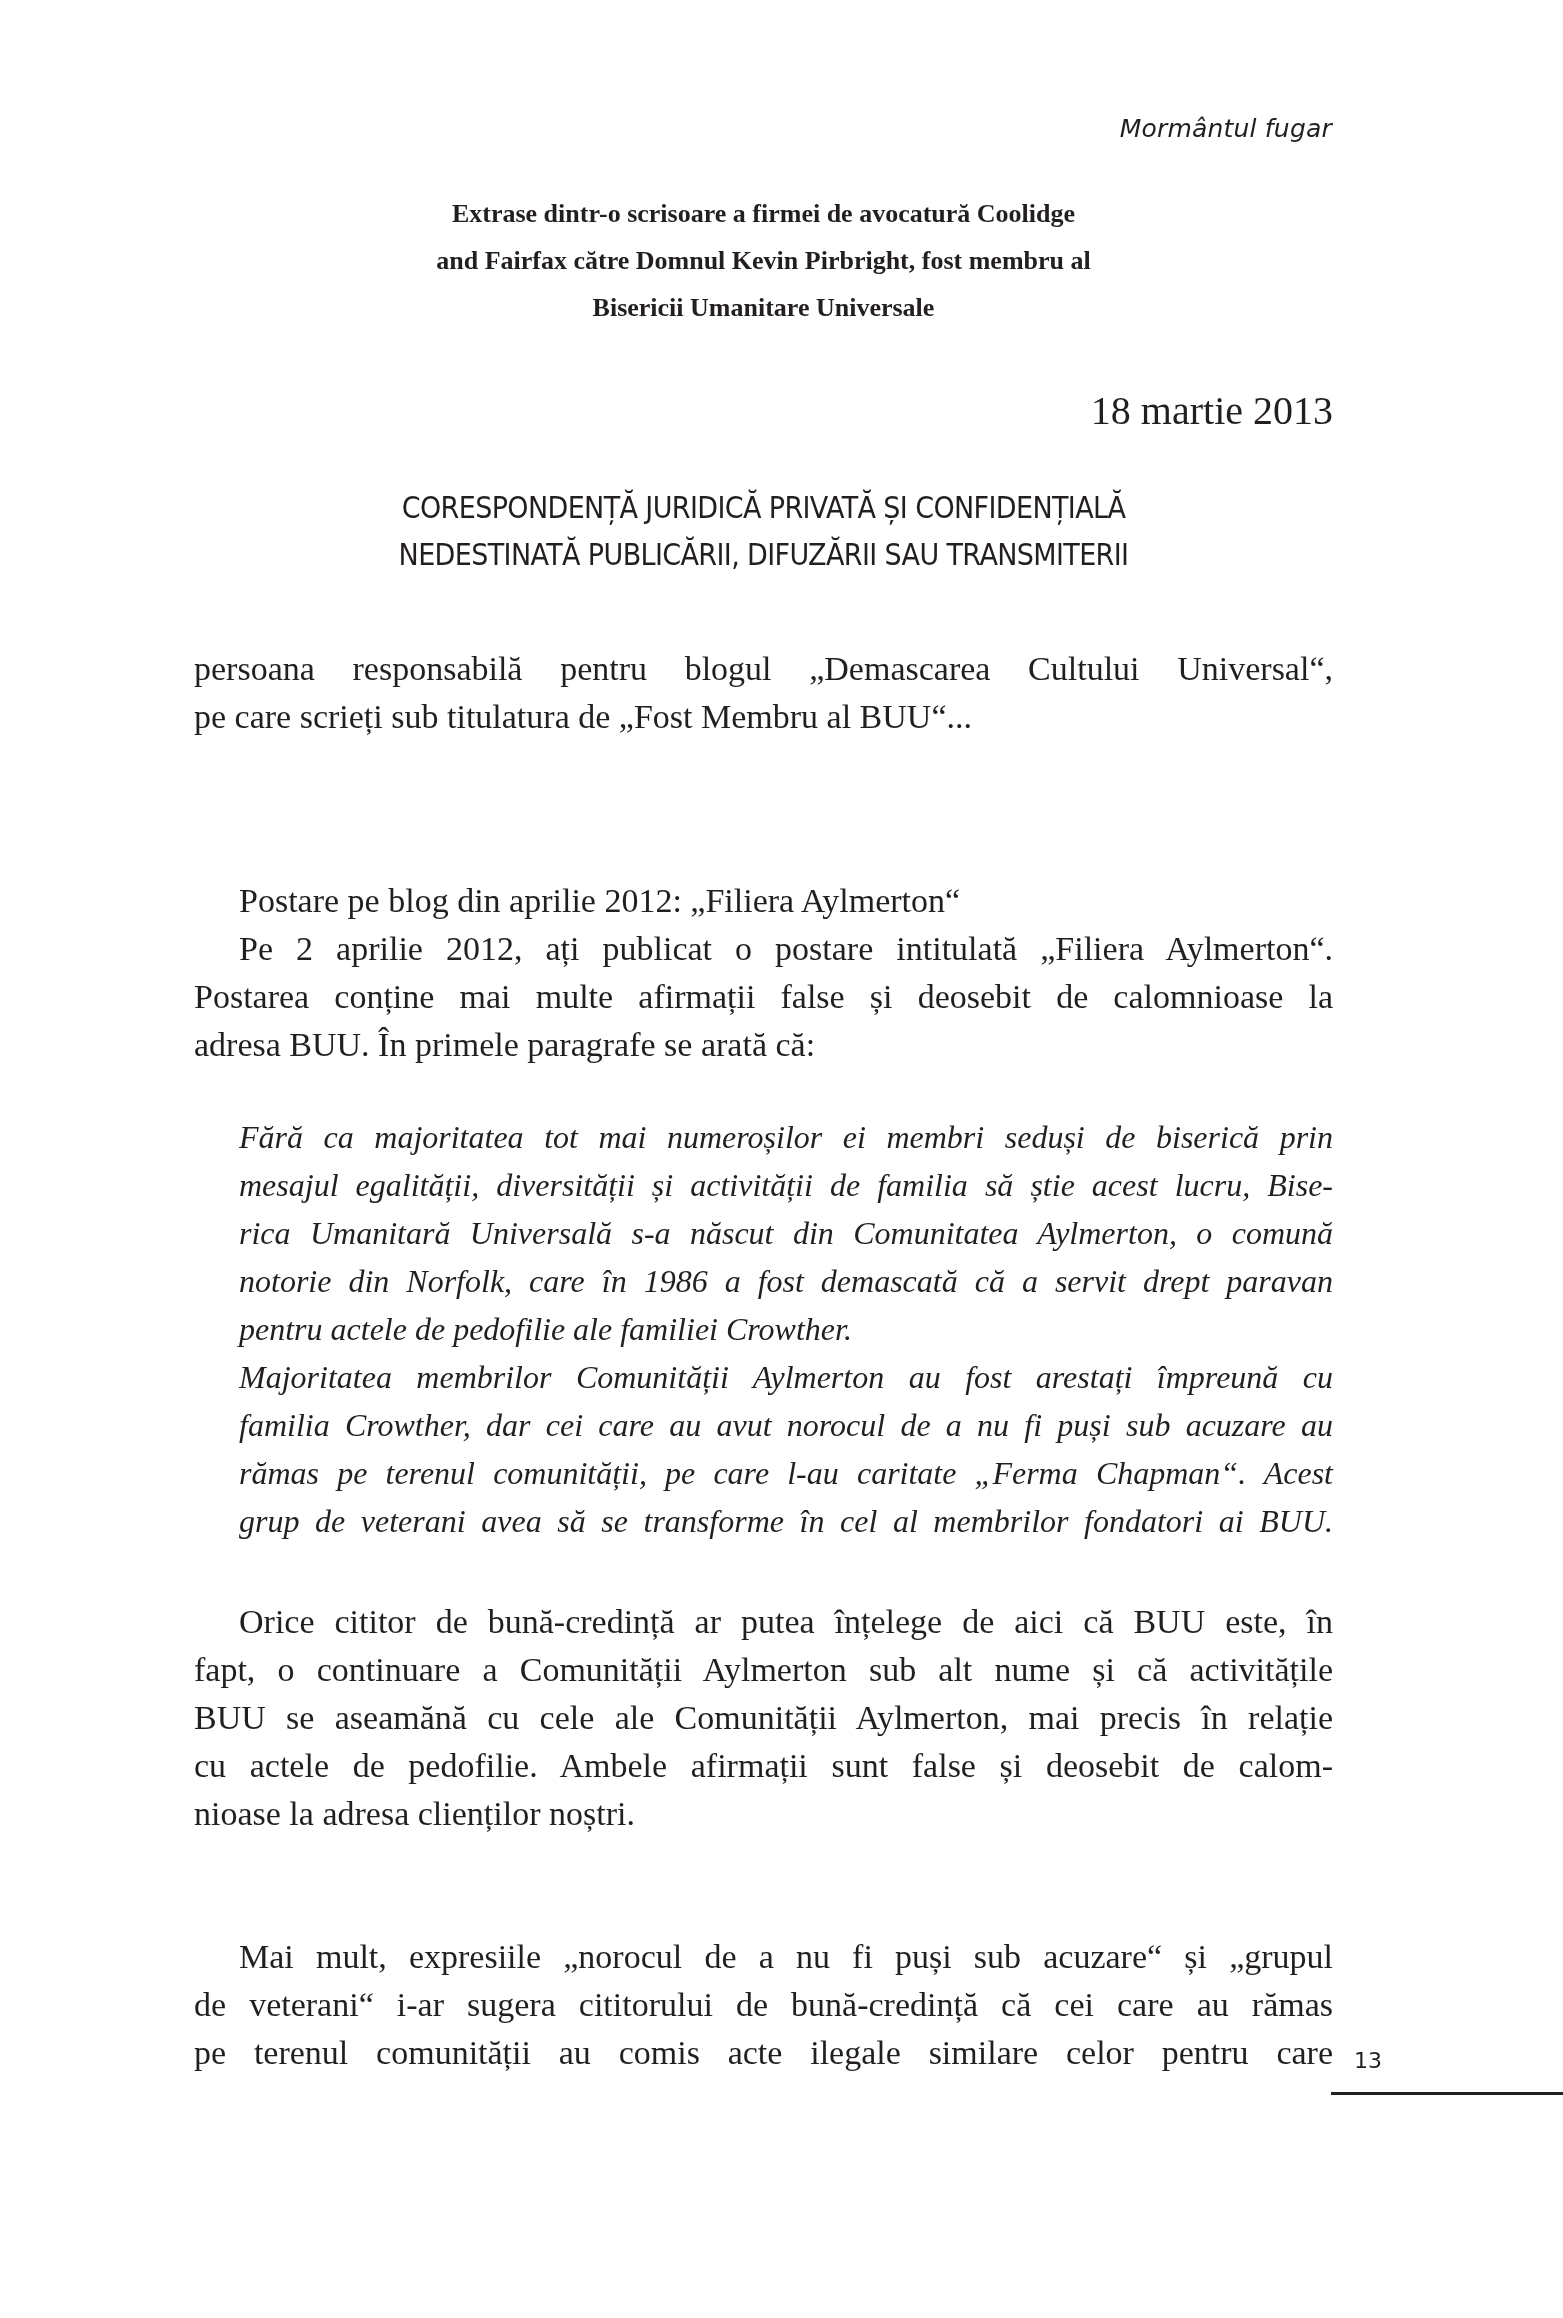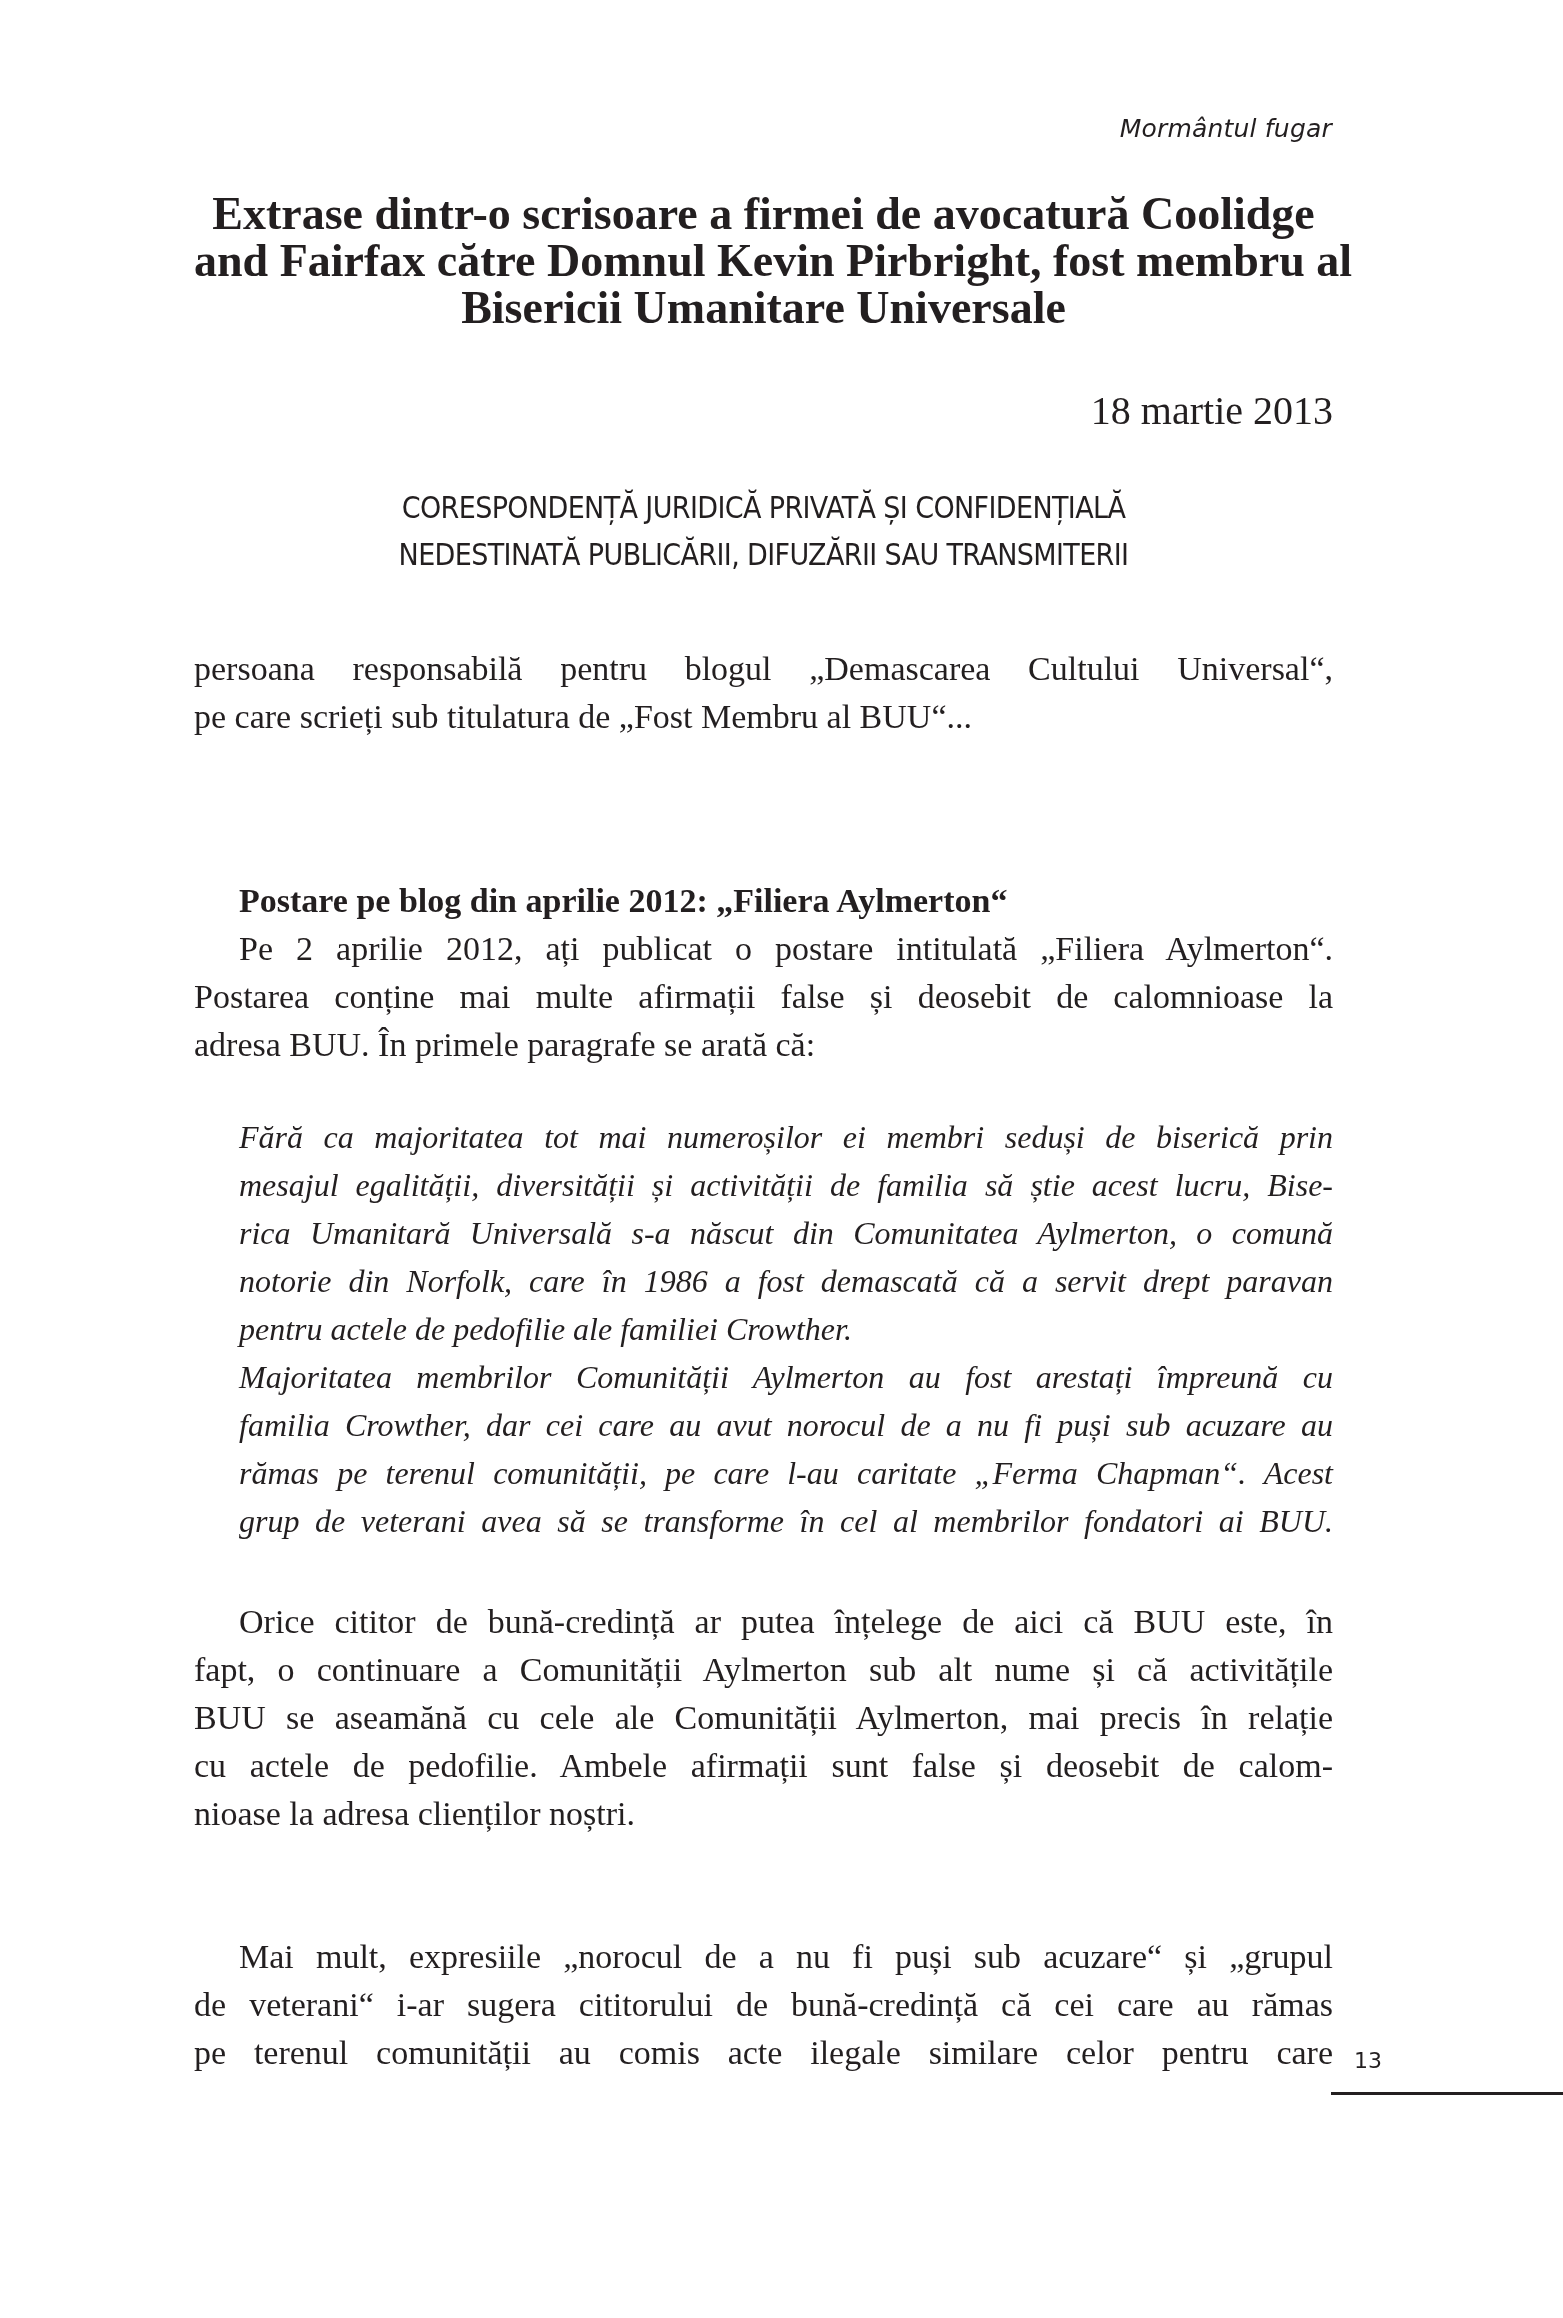--- a/index.html
+++ b/index.html
@@ -5,39 +5,39 @@
   html, body { margin:0; padding:0; background:#ffffff; }
   body { width:1563px; height:2319px; position:relative; overflow:hidden; color:#231f20; }
   .running-head {
     position:absolute; right:231px; top:114px;
     font-family:"DejaVu Sans", sans-serif; font-style:italic;
     font-size:25px; letter-spacing:0.2px;
   }
   .title {
     position:absolute; left:194px; width:1139px; top:190px;
     font-family:"Liberation Serif", serif; font-weight:bold;
-    font-size:46px; line-height:47px; text-align:center;
+    font-size:26px; line-height:47px; text-align:center;
   }
   .date {
     position:absolute; right:230px; top:387px;
     font-family:"Liberation Serif", serif; font-size:40px;
   }
   .conf {
     position:absolute; left:194px; width:1139px; top:484px;
     font-family:"DejaVu Sans", sans-serif; font-size:30px; line-height:47px;
     text-align:center; letter-spacing:-0.7px; transform:scaleX(0.9); transform-origin:center top;
   }
   .body {
     position:absolute; left:194px; width:1139px;
     font-family:"Liberation Serif", serif; font-size:34px; line-height:48px;
   }
   .line { display:block; white-space:nowrap; }
   .justify { text-align:justify; text-align-last:justify; }
   .indent { padding-left:45px; }
-  .bold { font-weight:bold; }
+  .bold { font-weight:normal; }
   .quote {
     position:absolute; left:239px; width:1094px; top:1113px;
     font-family:"Liberation Serif", serif; font-style:italic; font-size:32px; line-height:48px;
   }
   .page-num {
     position:absolute; left:1354px; top:2048px;
     font-family:"DejaVu Sans", sans-serif; font-size:22px;
   }
   .rule {
     position:absolute; left:1331px; top:2092px; width:232px; height:2.5px; background:#231f20;

